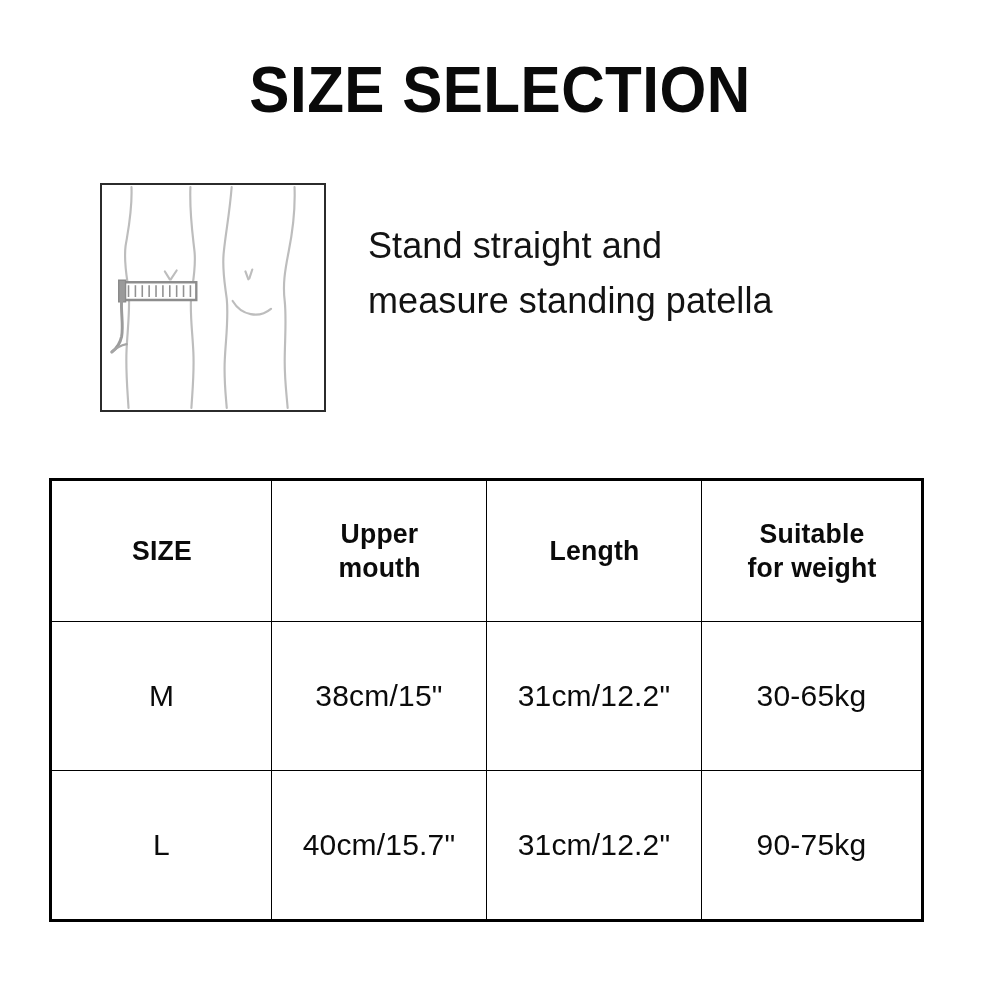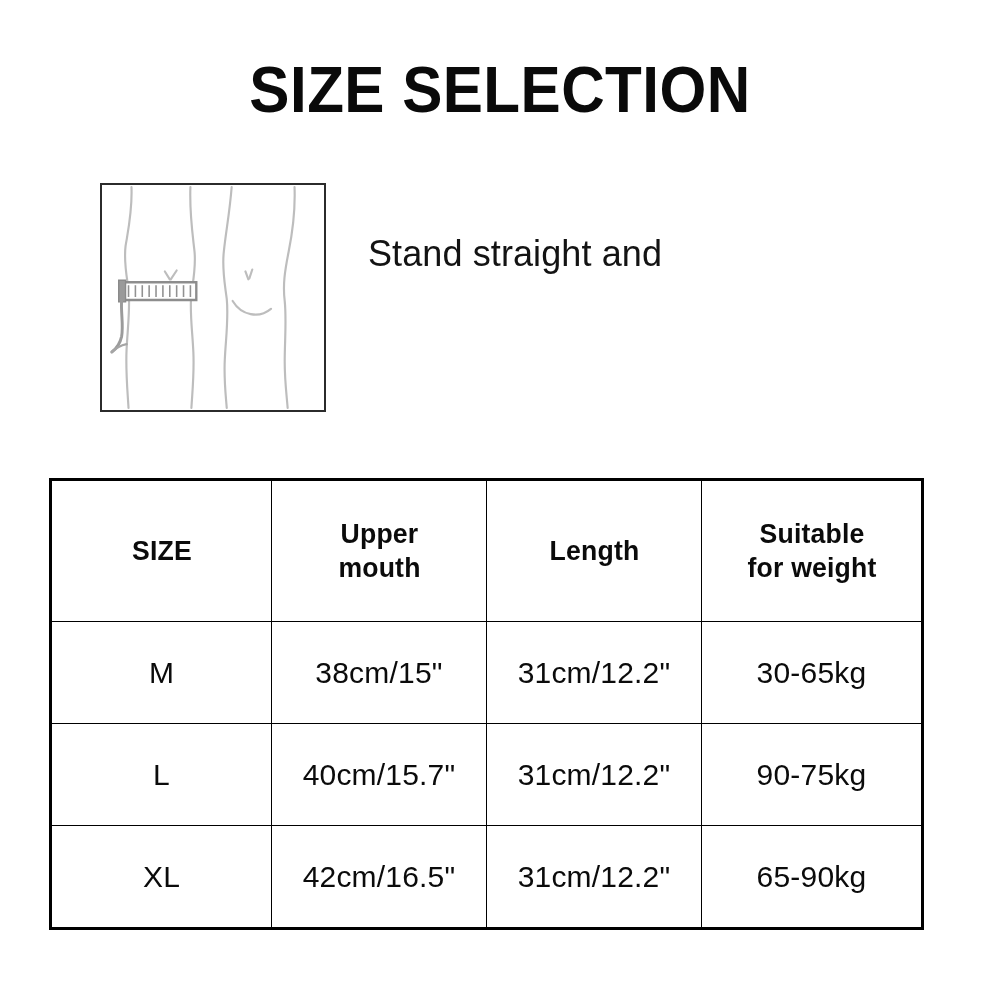--- a/index.html
+++ b/index.html
@@ -60,21 +60,20 @@
     width: 560px;
     font-size: 36px;
     line-height: 55px;
     font-weight: 400;
     color: #131313;
     letter-spacing: 0.1px;
   }
   .instructions .line {
     display: block;
     white-space: nowrap;
-    margin-top: 8px;
   }
 
   
   .size-table-wrap {
     position: absolute;
     left: 49px;
     top: 478px;
     width: 872px;
     height: 444px;
   }
@@ -164,20 +163,21 @@
       <path d="M17 97 L24 97 L24 119 L17 119 Z" fill="#9a9a9a" stroke="#8a8a8a" stroke-width="1.4"></path>
 
       <path d="M20 117 C19 130 22 142 20 154 C18 163 14 167 10 170" fill="none" stroke="#9b9b9b" stroke-width="3" stroke-linecap="round"></path>
       <path d="M10 170 C14 166 20 163 25 162" fill="none" stroke="#a5a5a5" stroke-width="2.4" stroke-linecap="round"></path>
     </g>
   </svg>
 </div>
 
 <div class="instructions">
   <span class="line">Stand straight and</span>
+  <span class="line">measure standing patella</span>
 </div>
 
 <div class="size-table-wrap">
   <table class="size-table">
     <colgroup>
       <col class="c-size">
       <col class="c-upper">
       <col class="c-length">
       <col class="c-weight">
     </colgroup>
@@ -205,21 +205,15 @@
         <td>38cm/15"</td>
         <td>31cm/12.2"</td>
         <td>30-65kg</td>
       </tr>
       <tr>
         <td>L</td>
         <td>40cm/15.7"</td>
         <td>31cm/12.2"</td>
         <td>90-75kg</td>
       </tr>
-      <tr>
-        <td>XL</td>
-        <td>42cm/16.5"</td>
-        <td>31cm/12.2"</td>
-        <td>65-90kg</td>
-      </tr>
     </tbody>
   </table>
 </div>
 
 </body></html>

